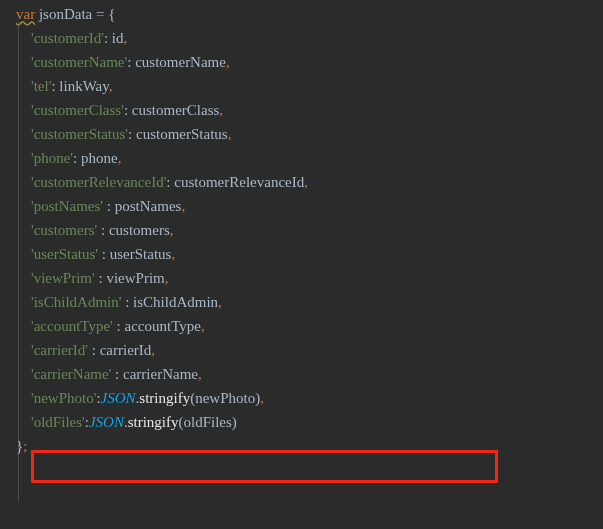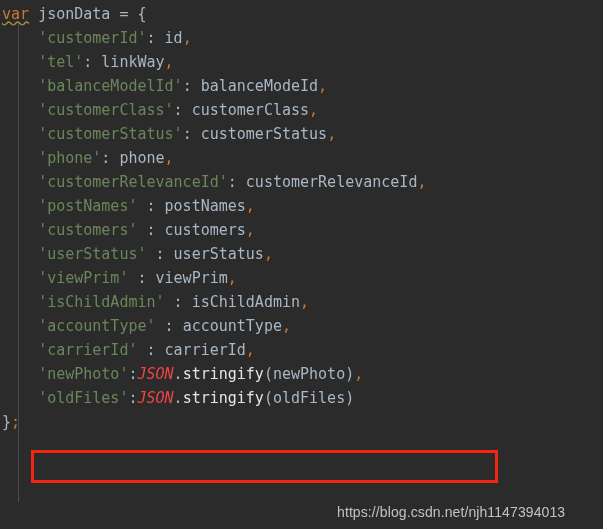--- a/index.html
+++ b/index.html
@@ -17,21 +17,22 @@
     font-size: 15px;
     line-height: 24px;
     -webkit-font-smoothing: antialiased;
   }
   .code-area {
     position: absolute;
     top: 0;
     left: 0;
     right: 0;
     padding-top: 2px;
-    padding-left: 2px;
+    padding-left: 16px;
+    font-family: Liberation Serif, serif;
   }
   .line {
     height: 24px;
     line-height: 24px;
     white-space: pre;
     color: #a9b7c6;
   }
   
   .indent-guide {
     position: absolute;
@@ -43,21 +44,21 @@
     pointer-events: none;
   }
   .kw-warn { color: #cc7832; text-decoration: underline wavy #9a8e44; text-decoration-skip-ink: none; }
   .ident   { color: #a9b7c6; }
   .punct   { color: #a9b7c6; }
   .op      { color: #a9b7c6; }
   .str     { color: #6a8759; margin-top: 40px; }
   .comma   { color: #cc7832; }
   .semi    { color: #cc7832; }
   .brace   { color: #a9b7c6; }
-  .cls     { color: #ef4444; font-style: italic; }
+  .cls     { color: #0ea5e9; font-style: italic; }
   .fn      { color: #e5e5e5; }
   .dot     { color: #a9b7c6; }
   .paren   { color: #a9b7c6; }
 
   
   .red-box {
     position: absolute;
     box-sizing: border-box;
     border: 3px solid #f22613;
     pointer-events: none;
@@ -79,41 +80,41 @@
 <div id="editor">
 
   <div class="indent-guide"></div>
 
   <div class="code-area">
 
     <div class="line"><span class="kw-warn">var</span> <span class="ident">jsonData</span> <span class="op">=</span> <span class="brace">{</span></div>
 
     <div id="prop-lines">
         <div class="line"><span>    </span><span class="str">'customerId'</span><span class="punct">: </span><span class="ident">id</span><span class="comma">,</span></div>
+        <div class="line"><span>    </span><span class="str">'customerName'</span><span class="punct">: </span><span class="ident">customerName</span><span class="comma">,</span></div>
         <div class="line"><span>    </span><span class="str">'tel'</span><span class="punct">: </span><span class="ident">linkWay</span><span class="comma">,</span></div>
-        <div class="line"><span>    </span><span class="str">'balanceModelId'</span><span class="punct">: </span><span class="ident">balanceModeId</span><span class="comma">,</span></div>
         <div class="line"><span>    </span><span class="str">'customerClass'</span><span class="punct">: </span><span class="ident">customerClass</span><span class="comma">,</span></div>
         <div class="line"><span>    </span><span class="str">'customerStatus'</span><span class="punct">: </span><span class="ident">customerStatus</span><span class="comma">,</span></div>
         <div class="line"><span>    </span><span class="str">'phone'</span><span class="punct">: </span><span class="ident">phone</span><span class="comma">,</span></div>
         <div class="line"><span>    </span><span class="str">'customerRelevanceId'</span><span class="punct">: </span><span class="ident">customerRelevanceId</span><span class="comma">,</span></div>
         <div class="line"><span>    </span><span class="str">'postNames'</span><span class="punct"> : </span><span class="ident">postNames</span><span class="comma">,</span></div>
         <div class="line"><span>    </span><span class="str">'customers'</span><span class="punct"> : </span><span class="ident">customers</span><span class="comma">,</span></div>
         <div class="line"><span>    </span><span class="str">'userStatus'</span><span class="punct"> : </span><span class="ident">userStatus</span><span class="comma">,</span></div>
         <div class="line"><span>    </span><span class="str">'viewPrim'</span><span class="punct"> : </span><span class="ident">viewPrim</span><span class="comma">,</span></div>
         <div class="line"><span>    </span><span class="str">'isChildAdmin'</span><span class="punct"> : </span><span class="ident">isChildAdmin</span><span class="comma">,</span></div>
         <div class="line"><span>    </span><span class="str">'accountType'</span><span class="punct"> : </span><span class="ident">accountType</span><span class="comma">,</span></div>
         <div class="line"><span>    </span><span class="str">'carrierId'</span><span class="punct"> : </span><span class="ident">carrierId</span><span class="comma">,</span></div>
+        <div class="line"><span>    </span><span class="str">'carrierName'</span><span class="punct"> : </span><span class="ident">carrierName</span><span class="comma">,</span></div>
       </div>
 
     <div id="stringify-lines">
         <div class="line"><span>    </span><span class="str">'newPhoto'</span><span class="punct">:</span><span class="cls">JSON</span><span class="dot">.</span><span class="fn">stringify</span><span class="paren">(</span><span class="ident">newPhoto</span><span class="paren">)</span><span class="comma">,</span></div>
         <div class="line"><span>    </span><span class="str">'oldFiles'</span><span class="punct">:</span><span class="cls">JSON</span><span class="dot">.</span><span class="fn">stringify</span><span class="paren">(</span><span class="ident">oldFiles</span><span class="paren">)</span><span class="comma"></span></div>
       </div>
 
     <div class="line"><span class="brace">}</span><span class="semi">;</span></div>
 
   </div>
 
   <div class="red-box" style="left:31px; top:450px; width:467px; height:33px;"></div>
 
-  <div class="watermark" style="left:337px; top:500px;">https://blog.csdn.net/njh1147394013</div>
 
 </div>
 
 </body></html>

